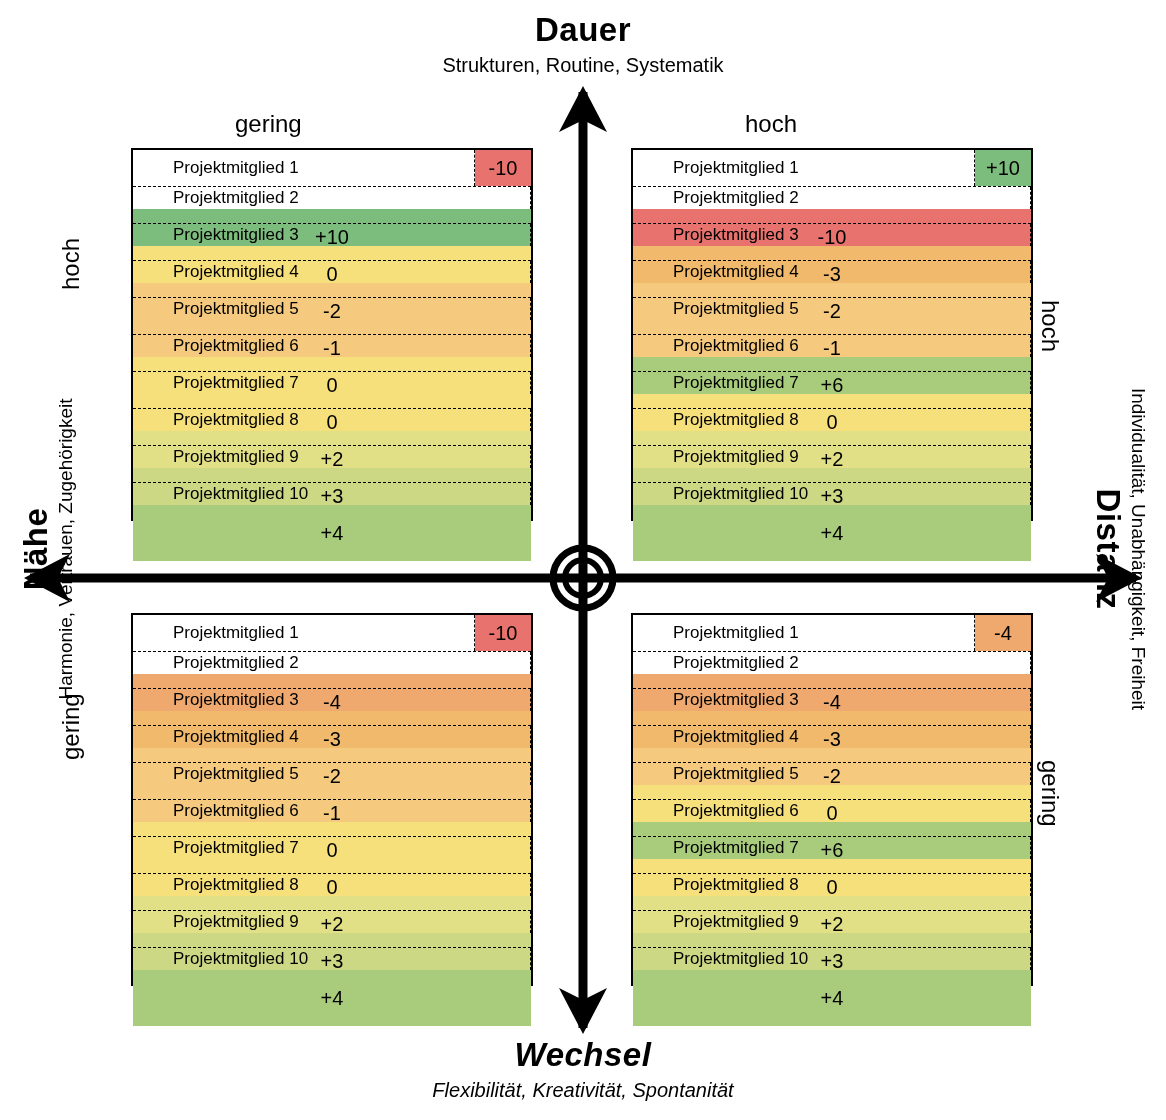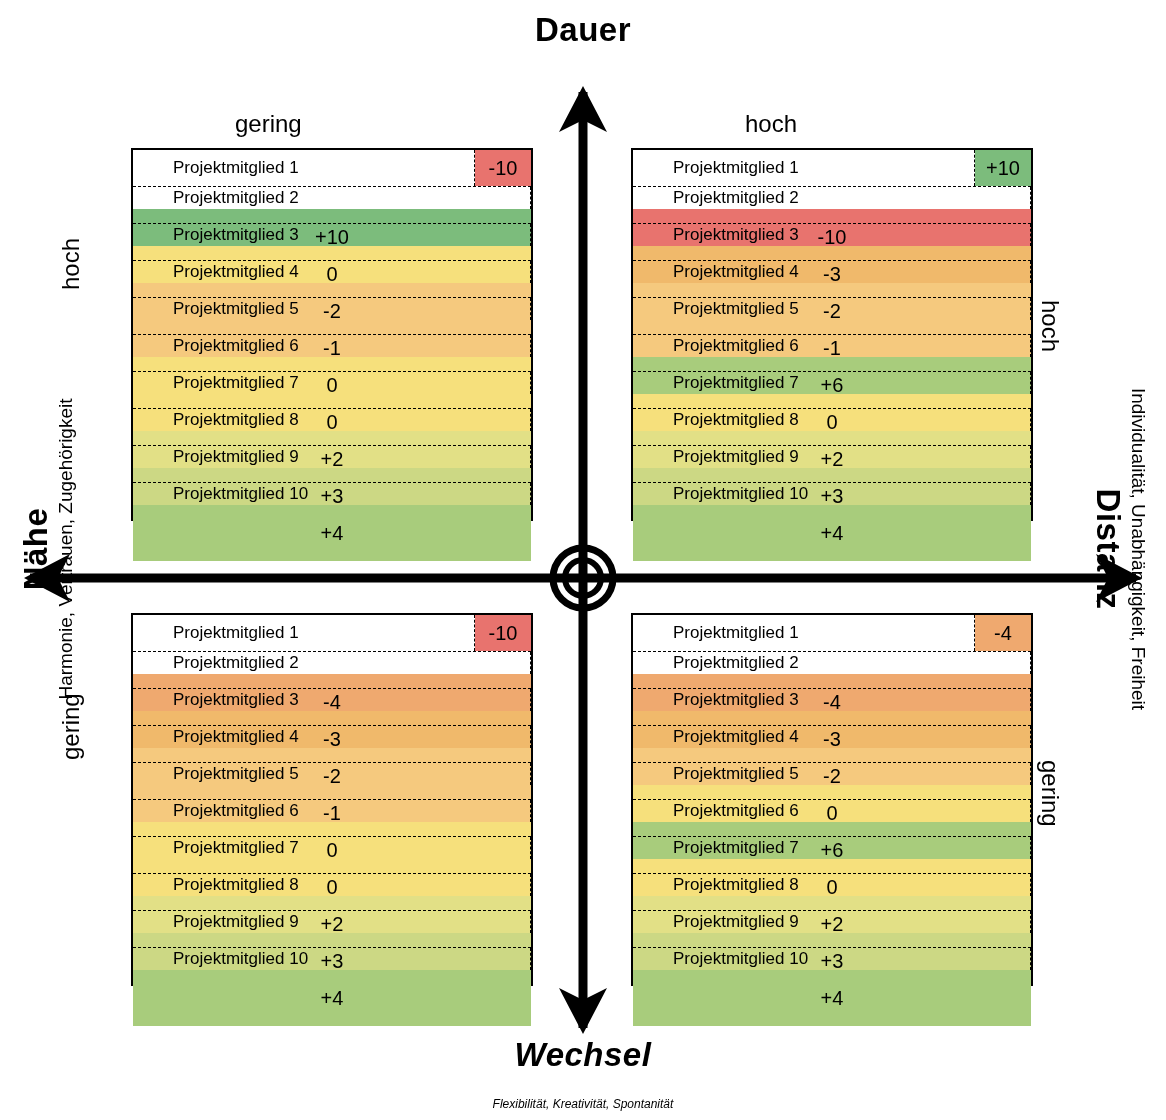--- a/index.html
+++ b/index.html
@@ -11,21 +11,21 @@
   
   .axis-title{font-weight:bold;letter-spacing:.5px;}
   .axis-sub{font-weight:normal;}
 
   #top-axis-block{position:absolute;left:0;top:10px;width:1166px;text-align:center;}
   #top-axis-block .axis-title{font-size:33px;line-height:40px;}
   #top-axis-block .axis-sub{font-size:20px;line-height:26px;margin-top:2px;}
 
   #bottom-axis-block{position:absolute;left:0;top:1035px;width:1166px;text-align:center;font-style:italic;}
   #bottom-axis-block .axis-title{font-size:33px;line-height:40px;}
-  #bottom-axis-block .axis-sub{font-size:12px;line-height:26px;margin-top:16px;}
+  #bottom-axis-block .axis-sub{font-size:20px;line-height:26px;margin-top:2px;}
 
   
   #left-axis-block{position:absolute;left:-262px;top:518px;width:620px;height:62px;
         transform:rotate(-90deg);transform-origin:center center;
         display:flex;flex-direction:column;align-items:center;justify-content:center;}
   #left-axis-block .axis-title{font-size:33px;line-height:36px;}
   #left-axis-block .axis-sub{font-size:19px;line-height:24px;}
 
   
   #right-axis-block{position:absolute;left:810px;top:518px;width:620px;height:62px;
@@ -86,20 +86,21 @@
 
     <polygon points="1142,578 1096,554 1108,578 1096,602" fill="#000"></polygon>
 
     <circle cx="583" cy="578" r="30" fill="none" stroke="#000" stroke-width="7"></circle>
     <circle cx="583" cy="578" r="18" fill="none" stroke="#000" stroke-width="6"></circle>
     <circle cx="583" cy="578" r="5" fill="#000"></circle>
   </svg>
 
   <div id="top-axis-block">
     <div class="axis-title">Dauer</div>
+    <div class="axis-sub">Strukturen, Routine, Systematik</div>
   </div>
 
   <div id="bottom-axis-block">
     <div class="axis-title">Wechsel</div>
     <div class="axis-sub">Flexibilität, Kreativität, Spontanität</div>
   </div>
 
   <div id="left-axis-block">
     <div class="axis-title">Nähe</div>
     <div class="axis-sub">Harmonie, Vertrauen, Zugehörigkeit</div>

